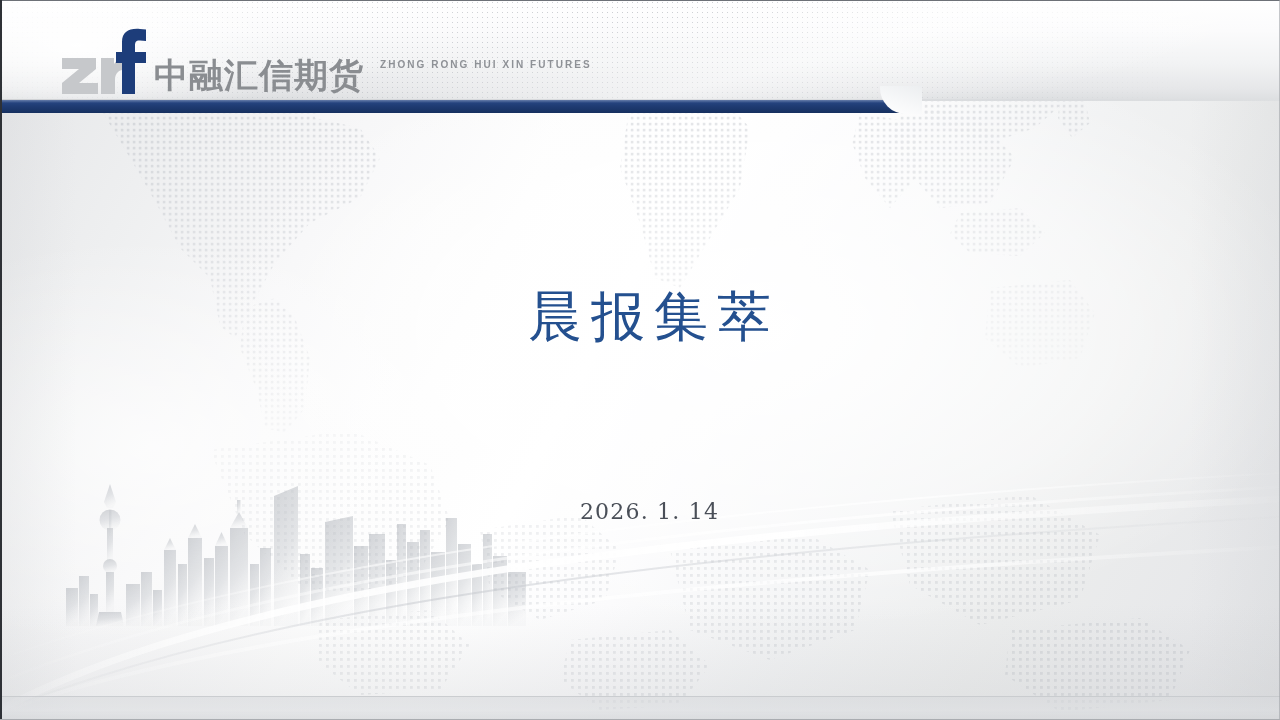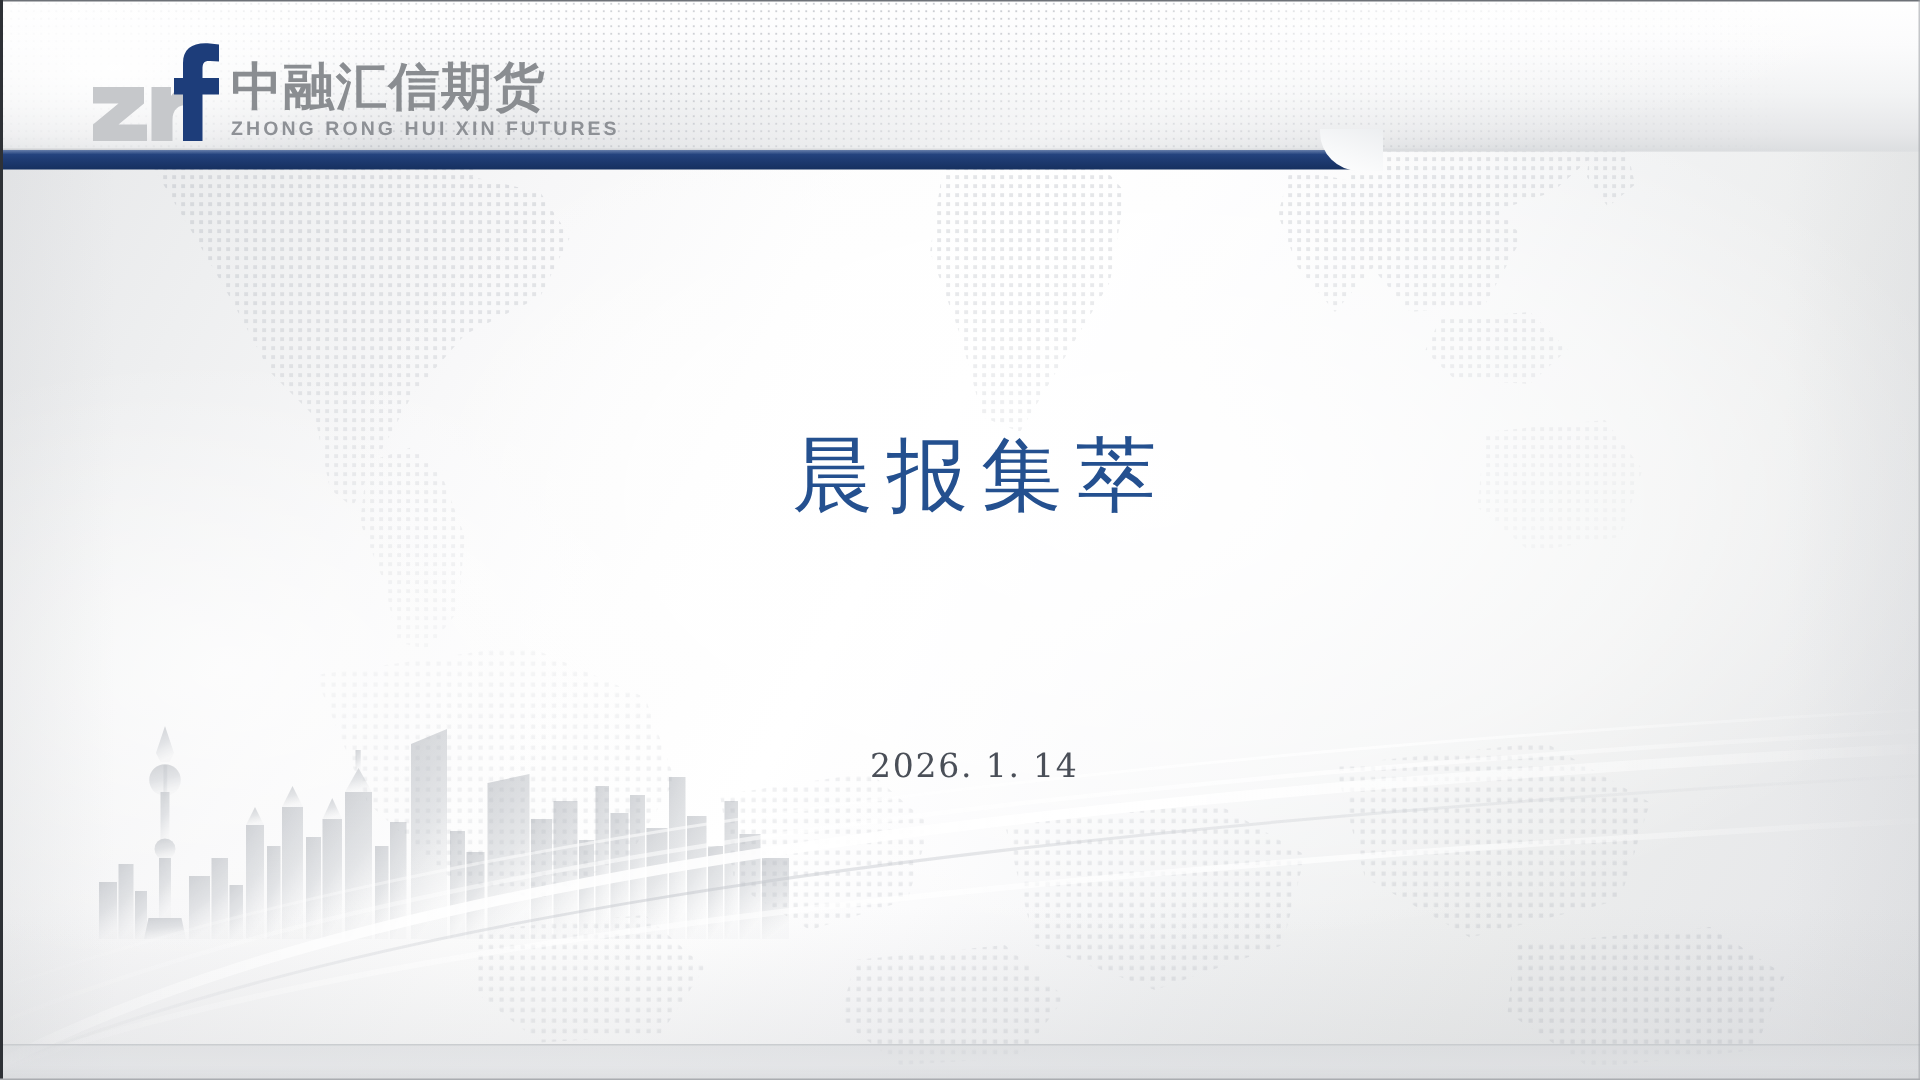--- a/index.html
+++ b/index.html
@@ -162,41 +162,43 @@
     height: 70px;
   }
   .logo-mark {
     position: relative;
     width: 88px;
     height: 68px;
     margin-right: 6px;
   }
   .logo-text-block {
     display: flex;
-    flex-direction: column;
+    flex-direction: row;
     padding-bottom: 2px;
+    text-align: center;
   }
   .logo-cn {
     font-family: "DejaVu Sans", "Liberation Sans", sans-serif;
     font-size: 34px;
     font-weight: bold;
     color: #8a8d91;
     letter-spacing: 1px;
     line-height: 38px;
     white-space: nowrap;
   }
   .logo-en {
     font-family: "Liberation Sans", sans-serif;
-    font-size: 13px;
+    font-size: 10px;
     font-weight: bold;
     color: #8e9196;
     letter-spacing: 2.05px;
     line-height: 16px;
     white-space: nowrap;
     margin-top: 1px;
+    margin-left: 16px;
   }
 
   
   .title {
     position: absolute;
     left: 0;
     top: 283px;
     width: 1299px;
     text-align: center;
     font-family: "DejaVu Serif", "Liberation Serif", serif;

